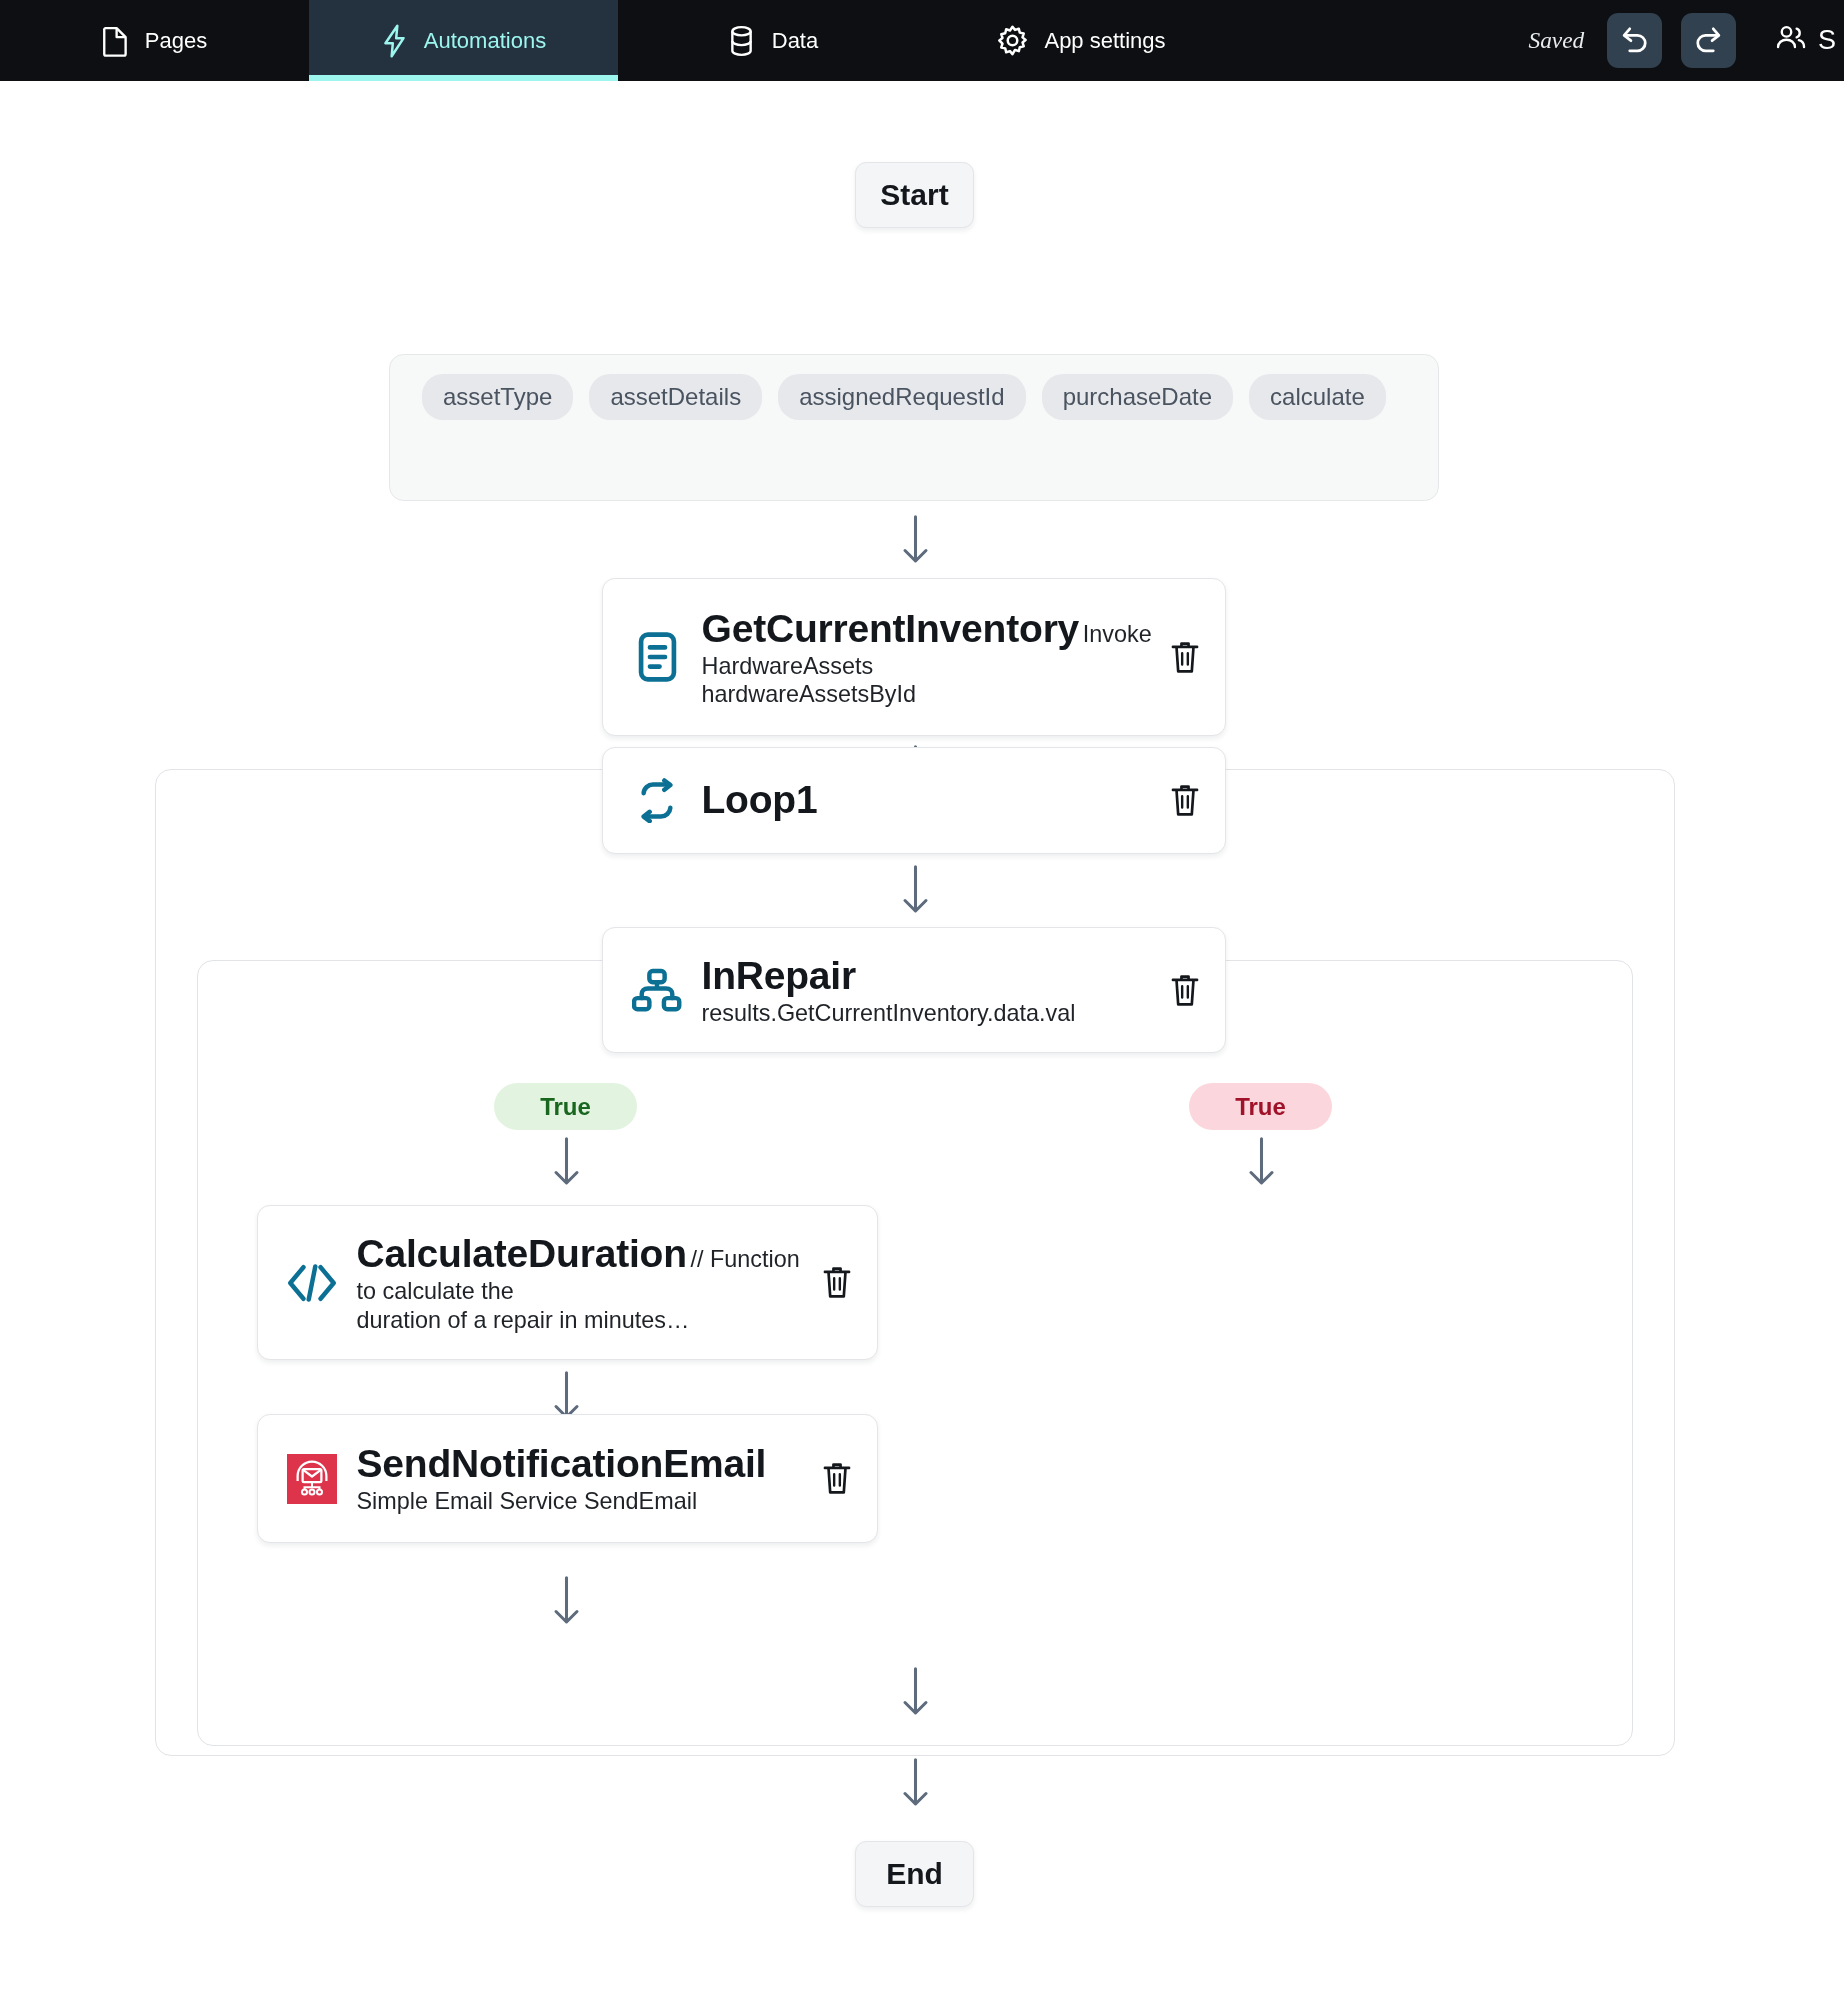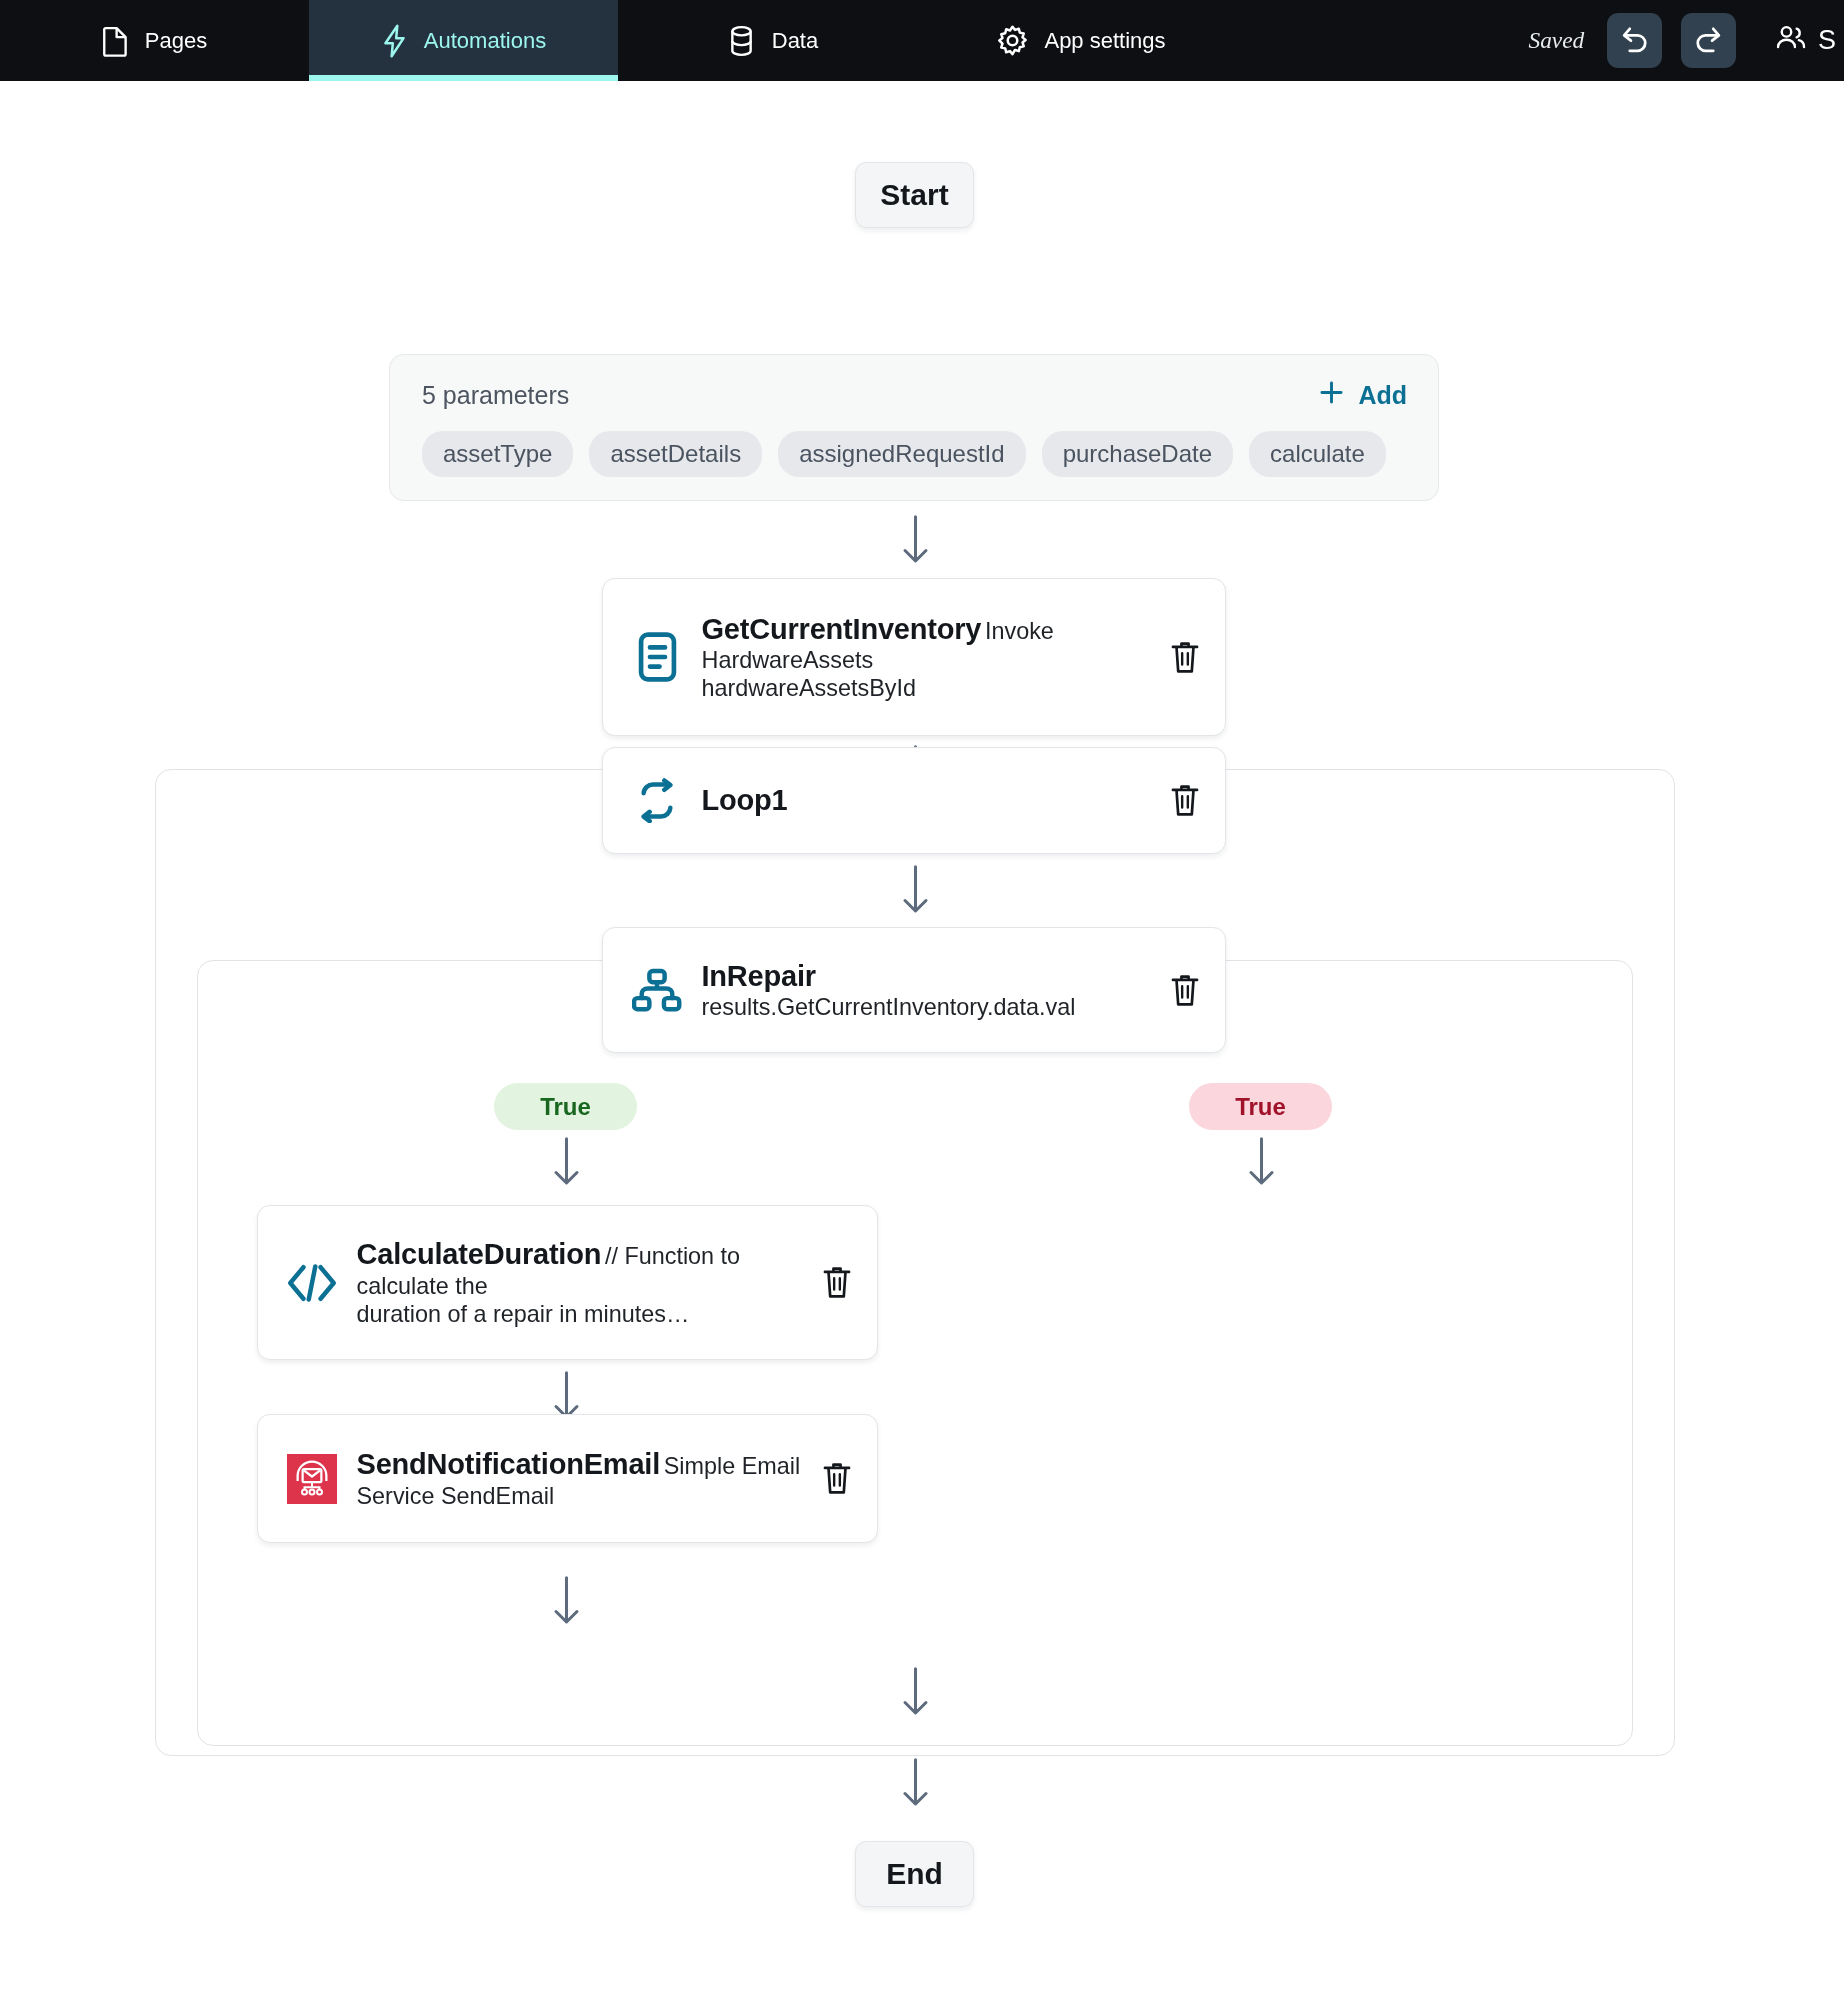--- a/index.html
+++ b/index.html
@@ -109,21 +109,21 @@
     display: flex;
     align-items: center;
     justify-content: center;
   }
   .node-text {
     flex: 1 1 auto;
     padding-left: 14.5px;
     min-width: 0;
   }
   .node-title {
-    font-size: 29px;
+    font-size: 39px;
     font-weight: bold;
     color: #14181d;
     line-height: 1.18;
     letter-spacing: -0.2px;
   }
   .node-sub {
     font-size: 23.4px;
     color: #1f2328;
     line-height: 1.2;
     margin-top: 4px;
@@ -310,31 +310,20 @@
 <div class="canvas">
 
   <div class="container-box" style="left:155px; top:688px; width:1520px; height:987px;"></div>
   <div class="container-box" style="left:197px; top:879px; width:1436px; height:786px;"></div>
 
   <div class="terminal" style="left:855px; top:81px; width:119px; height:66px;">
     <span>Start</span>
   </div>
 
   <div class="params">
-    <div class="params-head">
-      <span class="params-count">5 parameters</span>
-      <span class="params-add">
-        <span>
-          <svg width="27" height="27" viewBox="0 0 24 24" fill="none">
-            <path d="M12 3.5v17M3.5 12h17" stroke="#0b7094" stroke-width="2.6" stroke-linecap="round"></path>
-          </svg>
-        </span>
-        <span>Add</span>
-      </span>
-    </div>
     <div class="chips">
       <span class="chip">assetType</span>
       <span class="chip">assetDetails</span>
       <span class="chip">assignedRequestId</span>
       <span class="chip">purchaseDate</span>
       <span class="chip">calculate</span>
     </div>
   </div>
 
   <div class="arrow" style="left:891px; top:434px; width:48px; height:50px;">

